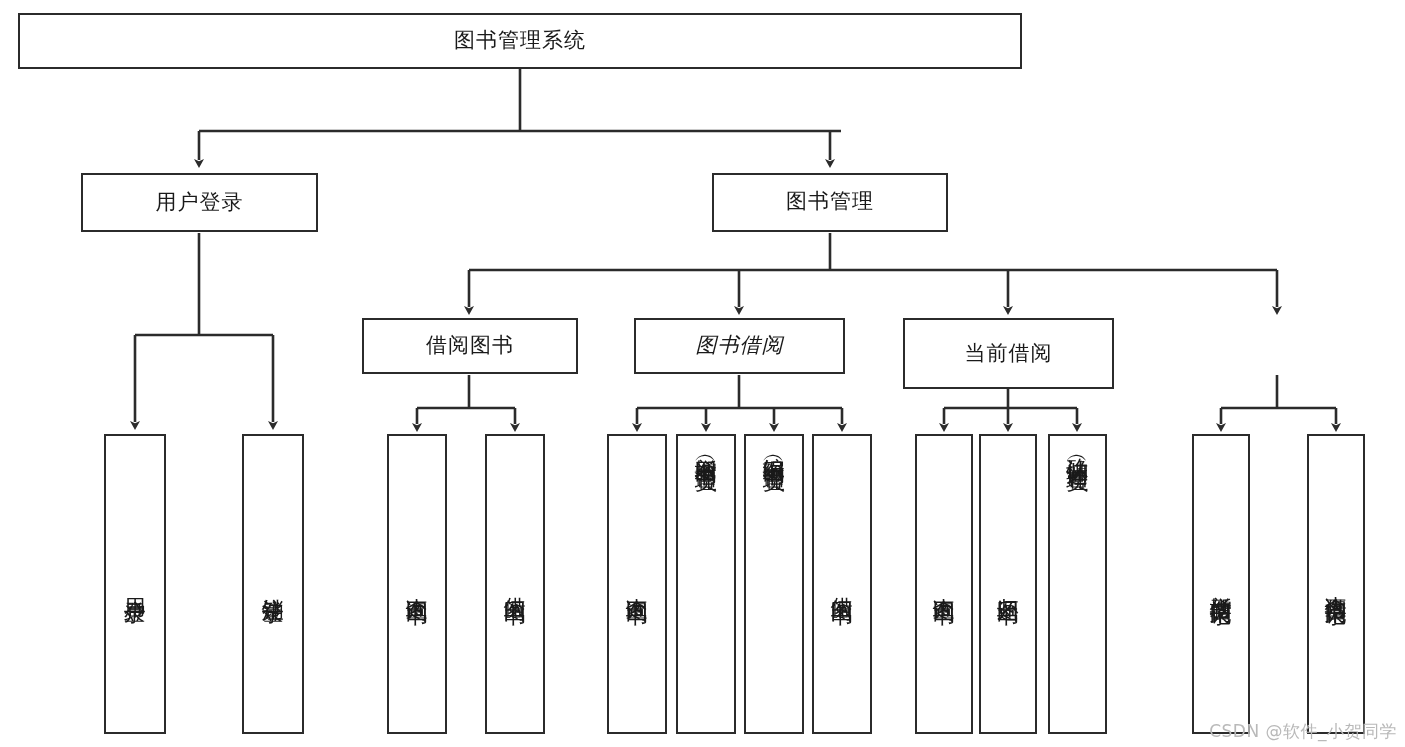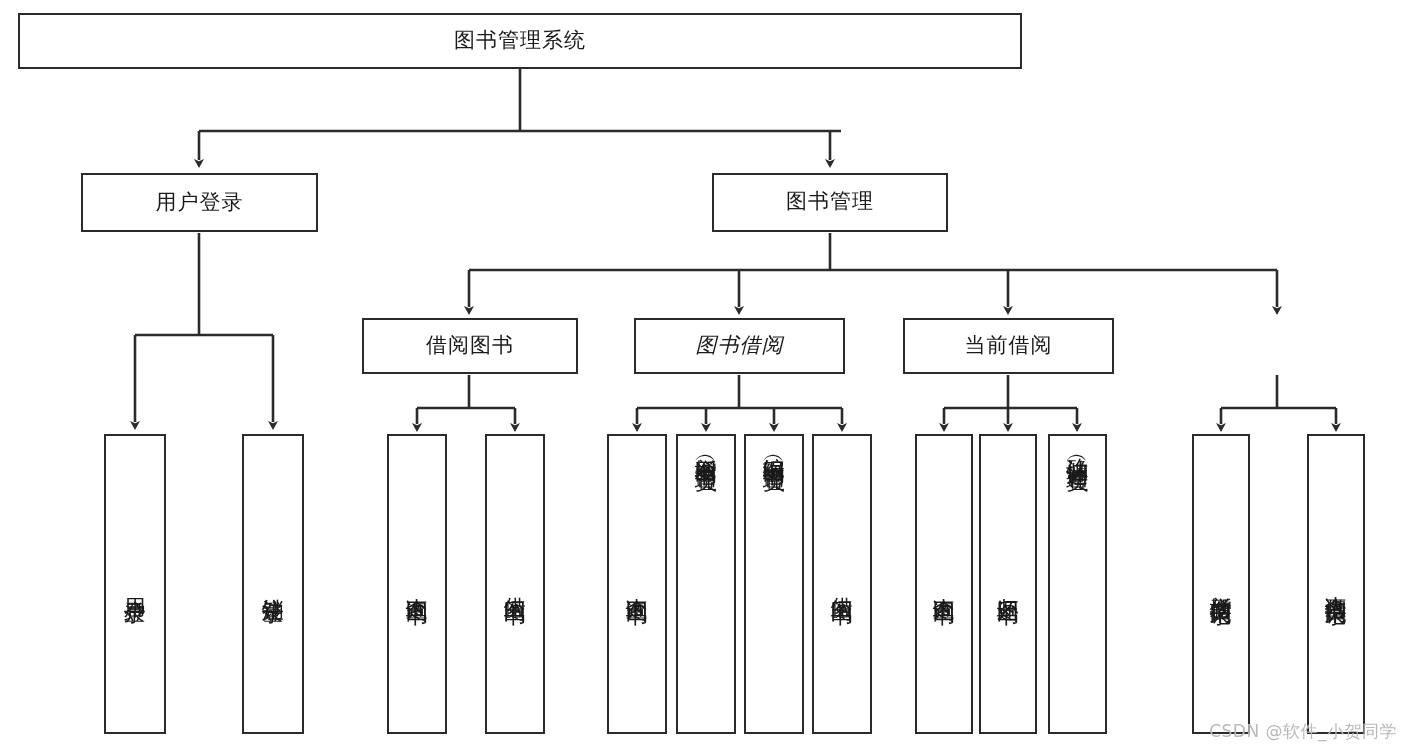--- a/index.html
+++ b/index.html
@@ -137,21 +137,21 @@
   <div class="node horiz" style="left:712px; top:173px; width:236px; height:59px;font-family:Liberation Mono, monospace;">
     <span>图书管理</span>
   </div>
 
   <div class="node horiz" style="left:362px; top:318px; width:216px; height:56px;">
     <span>借阅图书</span>
   </div>
   <div class="node horiz" style="left:634px; top:318px; width:211px; height:56px;font-style:italic;">
     <span>图书借阅</span>
   </div>
-  <div class="node horiz" style="left:903px; top:318px; width:211px; height:56px;">
+  <div class="node horiz" style="left:903px; top:318px; width:211px; height:71px;">
     <span>当前借阅</span>
   </div>
 
   <div class="node vert centered" style="left:104px; top:434px; width:62px; height:300px;">
     <span class="vtext">用户登录</span>
   </div>
   <div class="node vert centered" style="left:242px; top:434px; width:62px; height:300px;">
     <span class="vtext">注销登录</span>
   </div>
 

